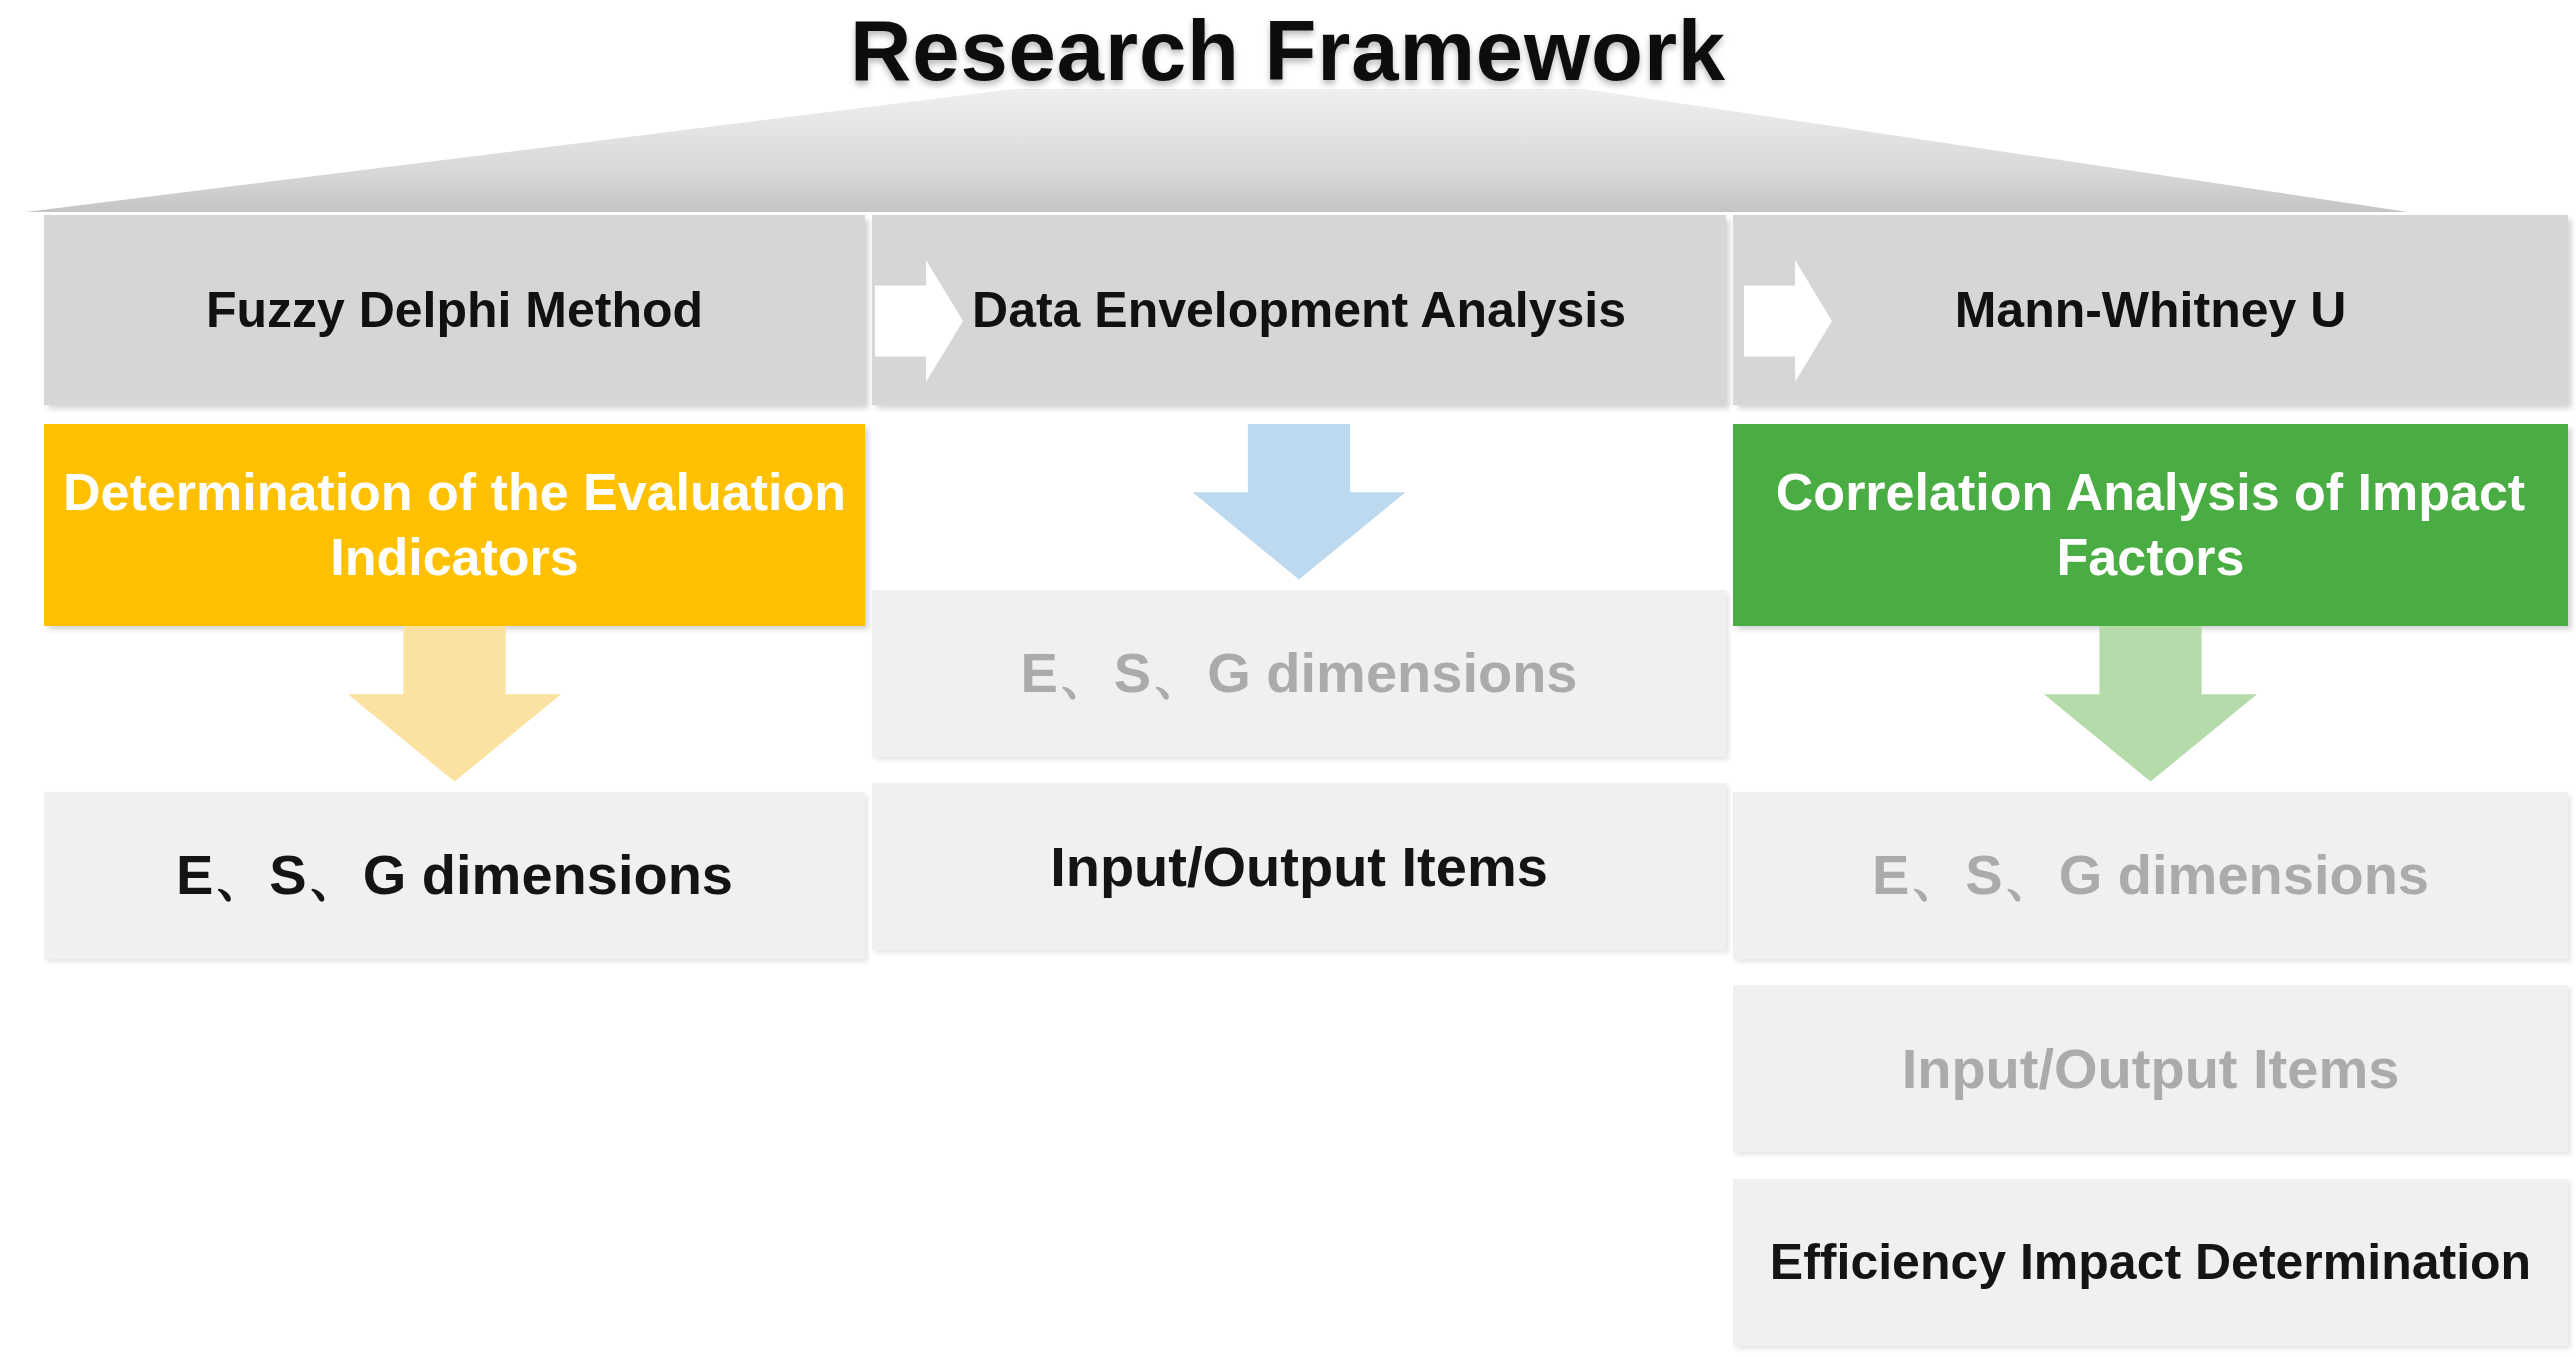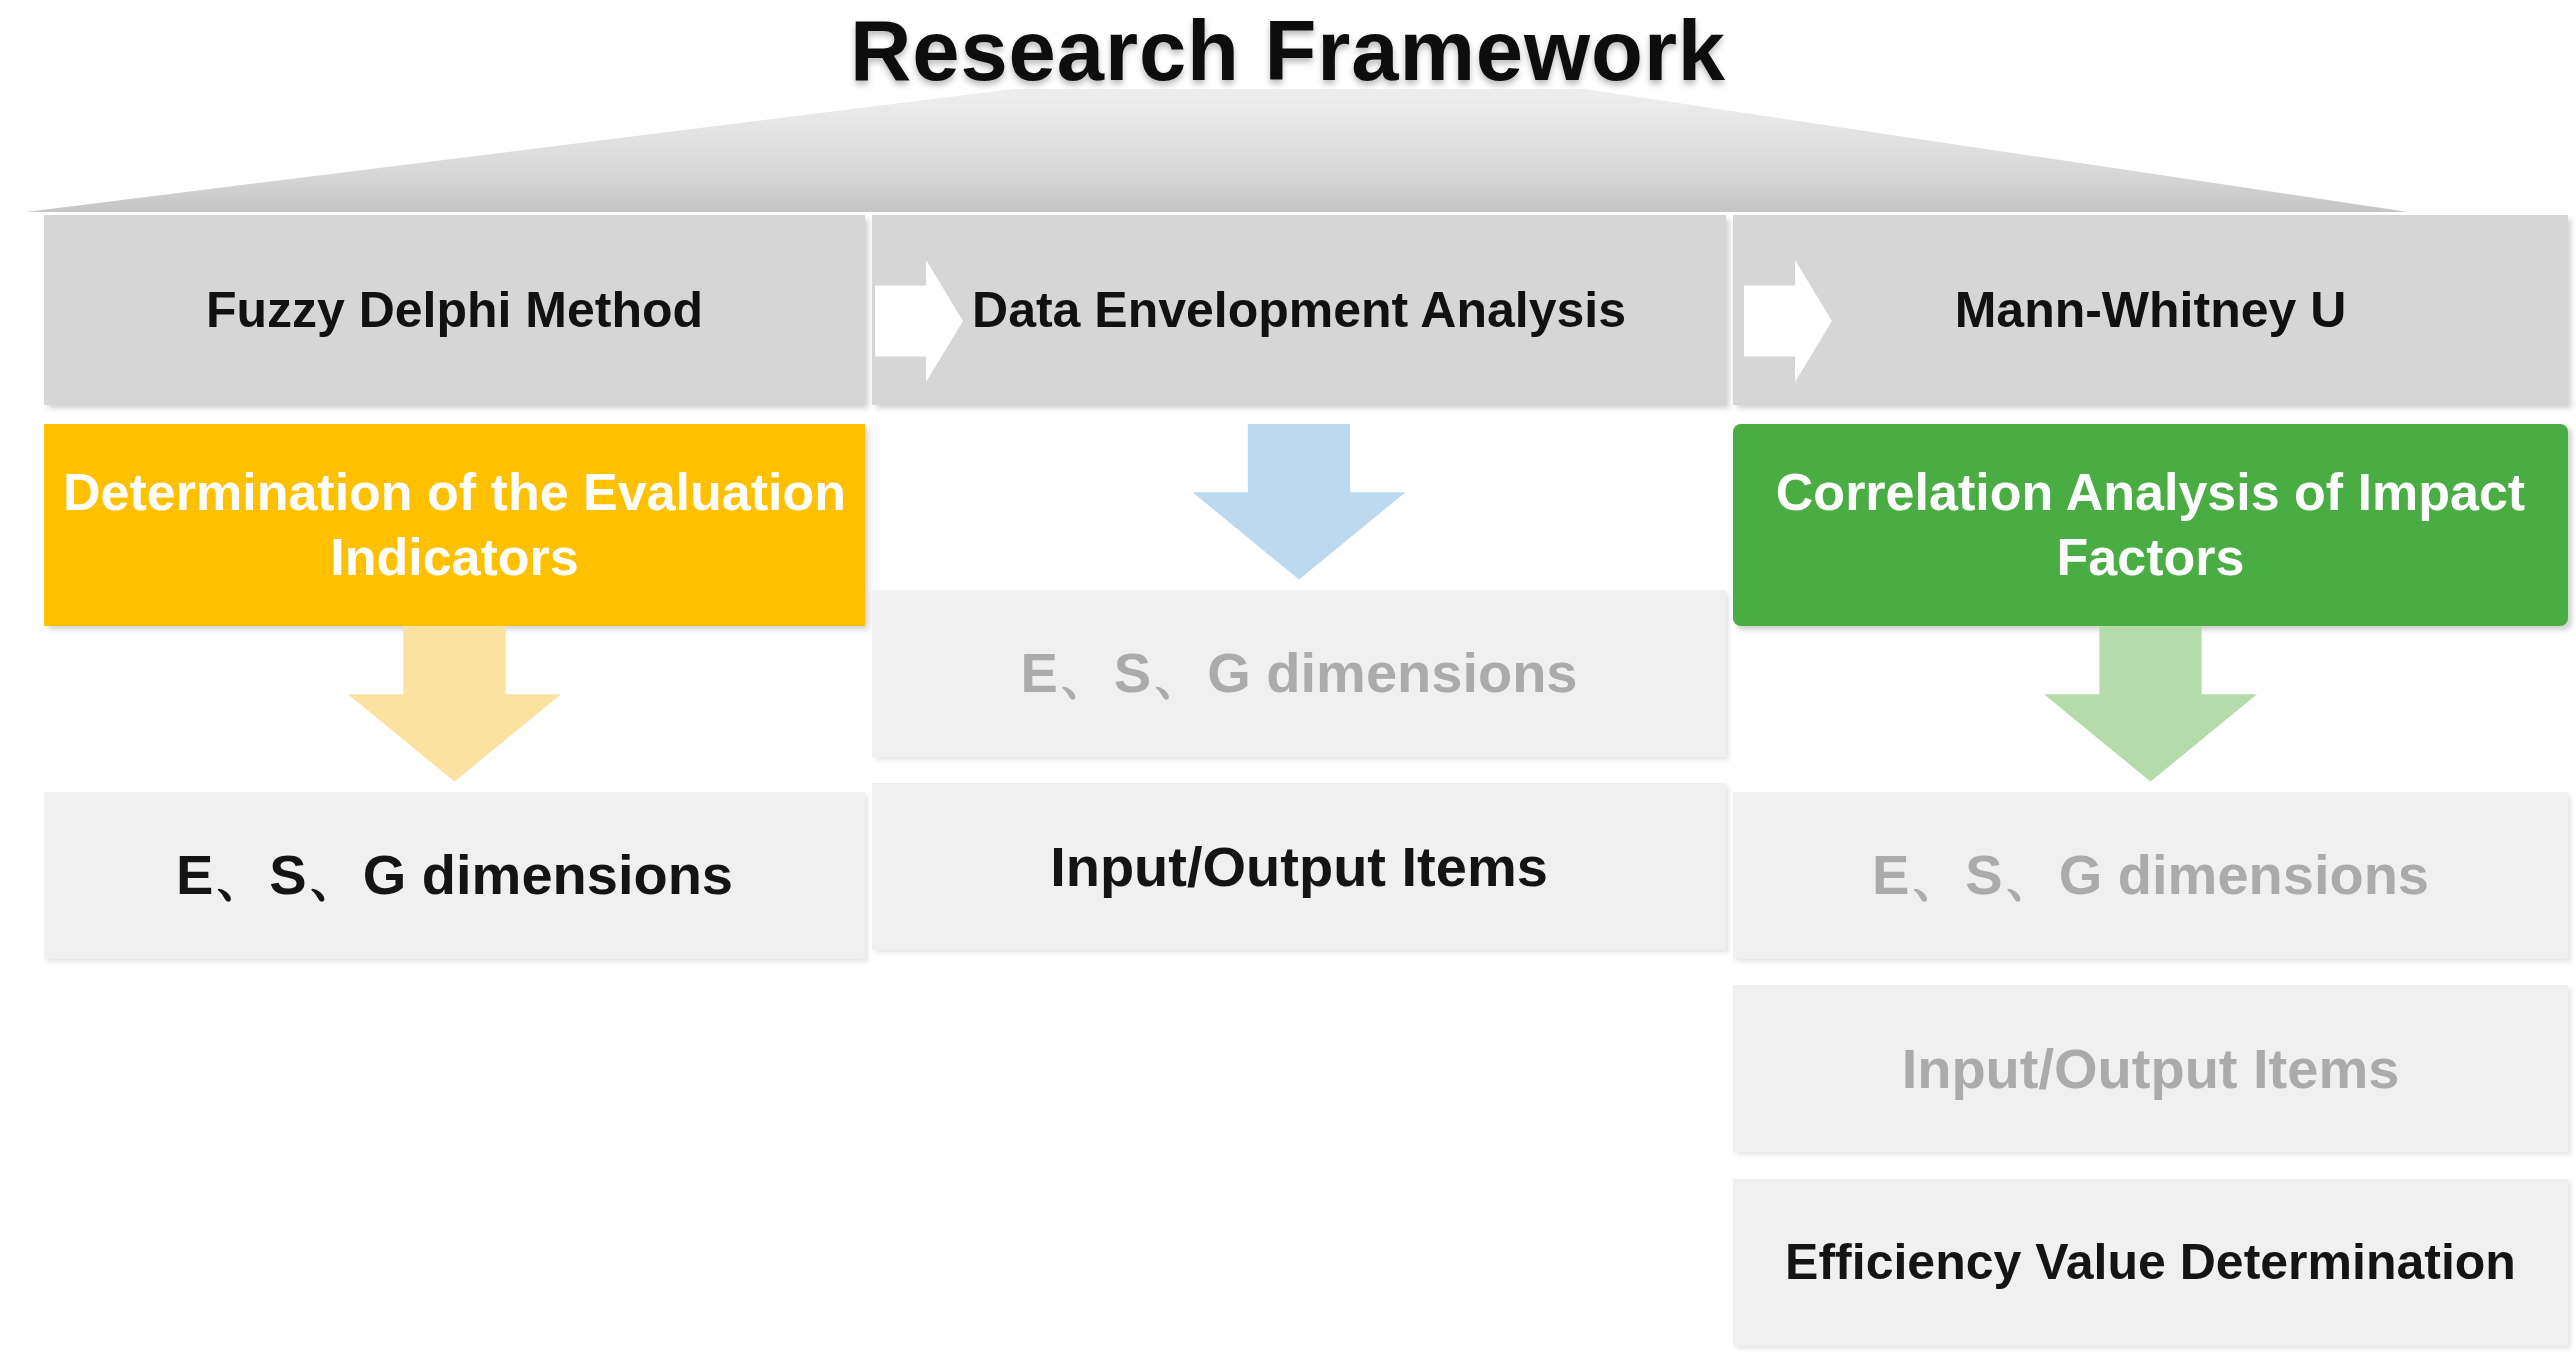--- a/index.html
+++ b/index.html
@@ -35,21 +35,21 @@
     box-shadow:3.7px 3.7px 5.6px rgba(0,0,0,0.18);
   }
   .step{
     height:202px;display:flex;align-items:center;justify-content:center;text-align:center;
     font-size:52px;font-weight:700;color:#ffffff;line-height:1.25;
     box-shadow:3.7px 3.7px 5.6px rgba(0,0,0,0.18);
     padding:0 18.6px;box-sizing:border-box;
   }
   .step.yellow{background:#FFC000;}
   .step.blue{background:#2897D4;}
-  .step.green{background:#4AAD44;border-radius:8px;}
+  .step.green{background:#4AAD44;}
 
   .down-arrow{
     width:213px;height:156px;margin:0 auto;flex:0 0 auto;
     clip-path:polygon(26% 0,74% 0,74% 44%,100% 44%,50% 100%,0 44%,26% 44%);
   }
   .down-arrow.yellow-arrow{background:#FBE2A1;}
   .down-arrow.blue-arrow{background:#BCD9EF;}
   .down-arrow.green-arrow{background:#B5DBAB;}
 
   .cell{
@@ -94,21 +94,21 @@
       <div class="cell inactive">E、S、G dimensions</div>
       <div class="cell">Input/Output Items</div>
     </div>
 
     <div class="col">
       <div class="hdr">Mann-Whitney U</div>
       <div class="step green">Correlation Analysis of Impact Factors</div>
       <div class="down-arrow green-arrow"></div>
       <div class="cell inactive">E、S、G dimensions</div>
       <div class="cell inactive">Input/Output Items</div>
-      <div class="cell two-line">Efficiency Value Determination</div>
+      <div class="cell two-line">Efficiency Impact Determination</div>
     </div>
 
     <div class="r-arrow a1"></div>
     <div class="r-arrow a2"></div>
 
   </div>
 </div>
 
 
 </body></html>

